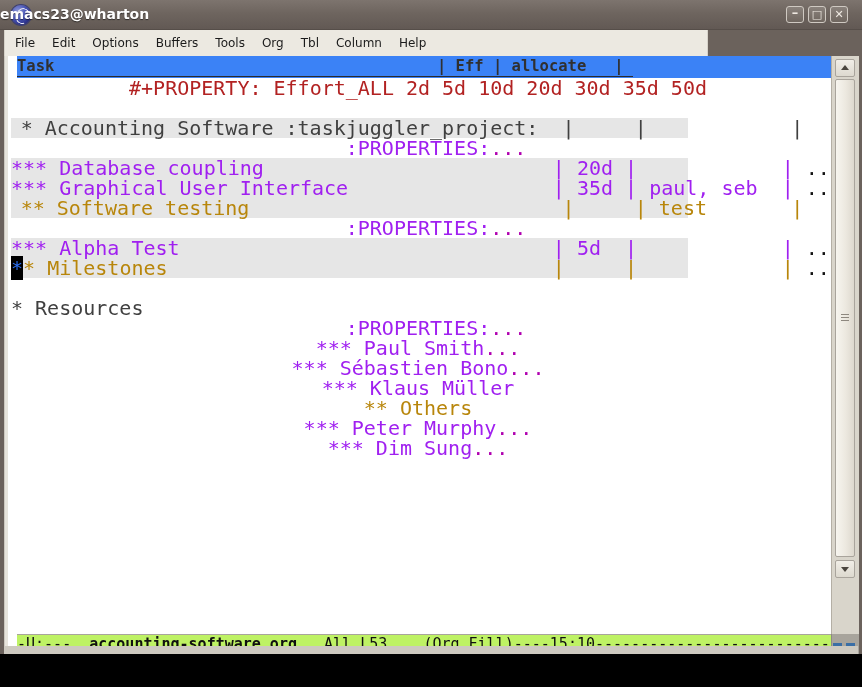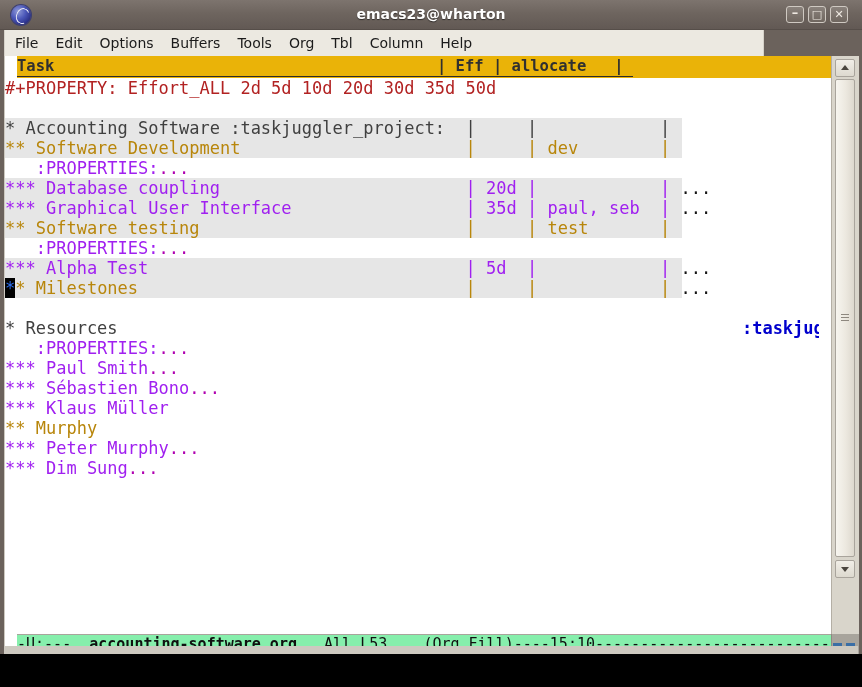--- a/index.html
+++ b/index.html
@@ -31,21 +31,21 @@
   }
   #app-icon .swirl{
     position:absolute;left:5px;top:3px;width:11px;height:14px;
     border-radius:50% 50% 45% 55%;
     border:1.6px solid #e9eaf6;
     border-right-color:transparent;
     transform:rotate(24deg);
   }
   #title-text{
     position:absolute;left:0;top:0;width:862px;height:30px;
-    line-height:29px;text-align:center;
+    line-height:29px;
     font-family:"DejaVu Sans","Liberation Sans",sans-serif;
     font-weight:bold;font-size:14px;color:#ffffff;
     text-shadow:0 1px 1px rgba(0,0,0,.55);
   }
   .winbtn{
     position:absolute;top:6px;width:18px;height:17px;
     background:linear-gradient(to bottom,#8a827c,#6f665f);
     border:1px solid #cfc9c2;border-radius:3px;
     box-sizing:border-box;cursor:pointer;
   }
@@ -55,26 +55,26 @@
     font-size:11px;font-weight:bold;color:#efe9e2;
     text-align:center;line-height:15px;
   }
   #btn-min{right:58px;}
   #btn-max{right:36px;}
   #btn-close{right:14px;}
   #btn-min span{font-size:13px;line-height:11px;}
 
   
   #menubar{
-    position:absolute;left:4px;top:30px;width:760px;height:26px;
+    position:absolute;left:4px;top:30px;width:704px;height:26px;
     background:#ece9e1;
     border-left:1px solid #d6d2c9;border-right:1px solid #d6d2c9;
     box-sizing:border-box;
     font-family:"DejaVu Sans","Liberation Sans",sans-serif;
-    font-size:14px;color:#1b1b1b;
+    font-size:12px;color:#1b1b1b;
     white-space:nowrap;
   }
   .menu-item{
     display:inline-block;line-height:26px;
     padding:0 7px;margin-left:3px;cursor:default;
   }
 
   
   #frame{
     position:absolute;left:4px;top:56px;width:854px;height:598px;
@@ -82,39 +82,40 @@
     border-left:1px solid #cdc9c0;
     box-sizing:border-box;
   }
   #fringe-shadow{
     position:absolute;left:0;top:0;width:3px;height:598px;
     background:#e7e4dc;
   }
 
   
   #textarea{
-    position:absolute;left:0;top:0;width:814px;height:578px;
+    position:absolute;left:6px;top:0;width:814px;height:578px;
     background:#ffffff;overflow:hidden;
     font-family:"DejaVu Sans Mono","Liberation Mono",monospace;
-    font-size:17px;
+    font-size:20px;
+    text-align:center;
   }
   .line{
     position:relative;height:20px;line-height:20px;
     white-space:pre;
   }
   .line .bg{
     position:absolute;left:0;top:0;height:20px;width:677px;
     background:#e6e6e6;
   }
   .line .txt{position:relative;z-index:2;}
 
   
   #headerline{
     position:absolute;left:12px;top:0;width:814px;height:22px;
-    background:#eab308;
+    background:#3b82f6;
     font-family:"DejaVu Sans Mono","Liberation Mono",monospace;
     font-size:15.5px;font-weight:bold;color:#303030;
     line-height:21px;white-space:pre;
     z-index:5;
   }
   #headerline .hdr-u{
     border-bottom:1.5px solid #2b2b2b;
     display:inline-block;line-height:19px;height:19px;
   }
 
@@ -125,21 +126,21 @@
   .lvl3    {color:#a020f0;}
   .tagres  {color:#0000cd;font-weight:bold;}
   .props   {color:#a020f0;}
   .ell     {color:#b000b0;}
   .dots    {color:#141414;}
   .cursor  {background:#000000;color:#2b6ef0;}
 
   
   #modeline{
     position:absolute;left:12px;top:578px;width:814px;height:20px;
-    background:#86efac;
+    background:#bef264;
     border-top:1px solid #a9a49c;border-bottom:1px solid #a9a49c;
     box-sizing:border-box;
     font-family:"DejaVu Sans Mono","Liberation Mono",monospace;
     font-size:15px;color:#101010;line-height:19px;white-space:pre;
     overflow:hidden;
   }
   #modeline b{font-weight:bold;}
 
   #echoarea{
     position:absolute;left:12px;top:598px;width:814px;height:24px;
@@ -233,35 +234,34 @@
 
   <div id="menubar"><div class="menu-item">File</div><div class="menu-item">Edit</div><div class="menu-item">Options</div><div class="menu-item">Buffers</div><div class="menu-item">Tools</div><div class="menu-item">Org</div><div class="menu-item">Tbl</div><div class="menu-item">Column</div><div class="menu-item">Help</div></div>
 
   <div id="frame">
     <div id="fringe-shadow"></div>
 
     <div id="textarea" style="padding-top: 22px;">
         <div class="line"><span class="txt kw">#+PROPERTY: Effort_ALL 2d 5d 10d 20d 30d 35d 50d</span></div>
         <div class="line"><span class="txt">&nbsp;</span></div>
         <div class="line"><div class="bg"></div><span class="txt lvl1"><span>* Accounting Software :taskjuggler_project:  </span><span>| </span><span>   </span><span> | </span><span>          </span><span> | </span></span></div>
-        <div class="line"><div class="bg"></div><span class="txt lvl2"><span>** Software Development                      </span><span>| </span><span>   </span><span> | </span><span>dev       </span><span> | </span></span></div>
         <div class="line"><span class="txt"><span class="props">   :PROPERTIES:</span><span class="ell">...</span></span></div>
         <div class="line"><div class="bg"></div><span class="txt lvl3"><span>*** Database coupling                        </span><span>| </span><span>20d</span><span> | </span><span>          </span><span> | </span></span><span class="txt dots">...</span></div>
         <div class="line"><div class="bg"></div><span class="txt lvl3"><span>*** Graphical User Interface                 </span><span>| </span><span>35d</span><span> | </span><span>paul, seb </span><span> | </span></span><span class="txt dots">...</span></div>
         <div class="line"><div class="bg"></div><span class="txt lvl2"><span>** Software testing                          </span><span>| </span><span>   </span><span> | </span><span>test      </span><span> | </span></span></div>
         <div class="line"><span class="txt"><span class="props">   :PROPERTIES:</span><span class="ell">...</span></span></div>
         <div class="line"><div class="bg"></div><span class="txt lvl3"><span>*** Alpha Test                               </span><span>| </span><span>5d </span><span> | </span><span>          </span><span> | </span></span><span class="txt dots">...</span></div>
         <div class="line"><div class="bg"></div><span class="txt lvl2"><span class="cursor">*</span><span>* Milestones                                </span><span>| </span><span>   </span><span> | </span><span>          </span><span> | </span></span><span class="txt dots">...</span></div>
         <div class="line"><span class="txt">&nbsp;</span></div>
         <div class="line"><span class="txt lvl1">* Resources                                                             </span><span class="txt tagres">:taskjuggler_resource:</span></div>
         <div class="line"><span class="txt"><span class="props">   :PROPERTIES:</span><span class="ell">...</span></span></div>
         <div class="line"><span class="txt lvl3">*** Paul Smith</span><span class="txt ell">...</span></div>
         <div class="line"><span class="txt lvl3">*** Sébastien Bono</span><span class="txt ell">...</span></div>
         <div class="line"><span class="txt lvl3">*** Klaus Müller</span></div>
-        <div class="line"><span class="txt lvl2">** Murphy</span></div>
+        <div class="line"><span class="txt lvl2">** Others</span></div>
         <div class="line"><span class="txt lvl3">*** Peter Murphy</span><span class="txt ell">...</span></div>
         <div class="line"><span class="txt lvl3">*** Dim Sung</span><span class="txt ell">...</span></div>
       </div>
 
     <div id="headerline"><span class="hdr-u">Task                                         | Eff | allocate   | </span></div>
 
     <div id="modeline"><span>-U:---  </span><b>accounting-software.org</b><span>   All L53    (Org Fill)----</span><span>15:10</span><span>--------------------------</span></div>
     <div id="echoarea"></div>
 
     <div id="scrollbar">

